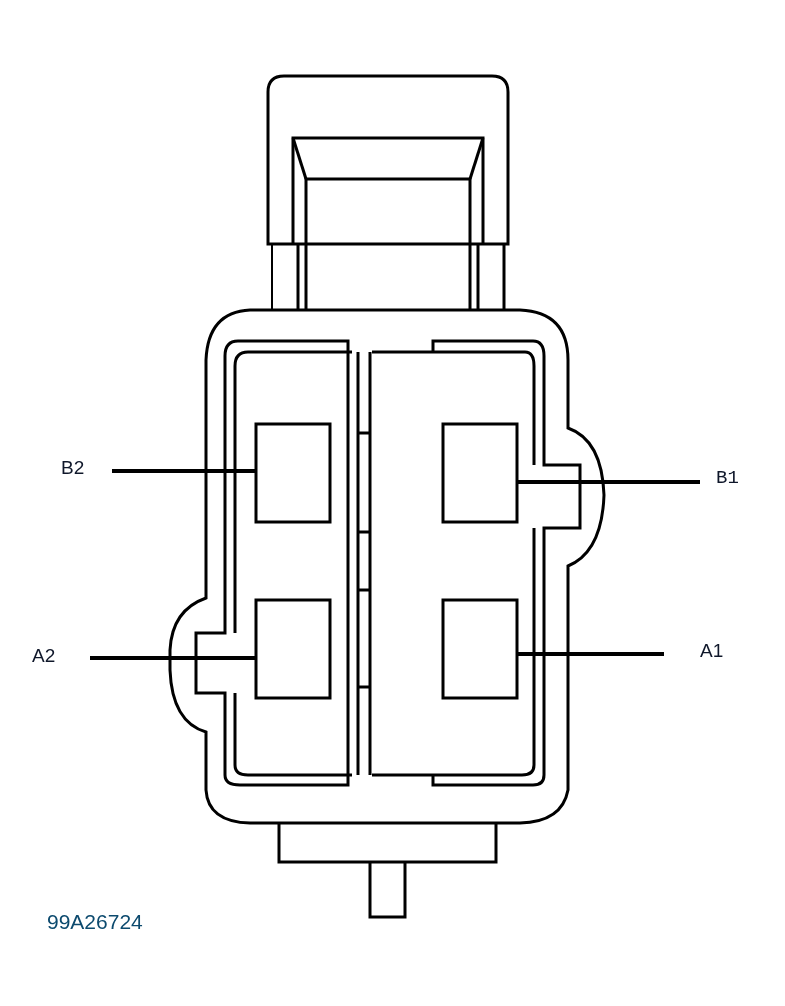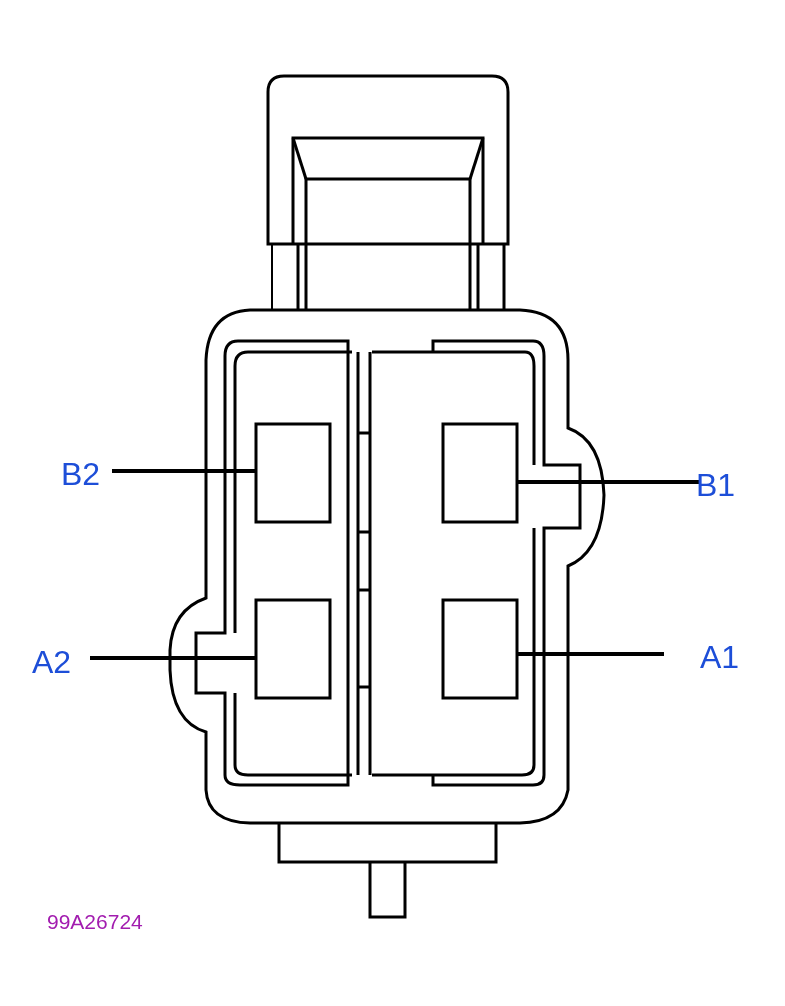--- a/index.html
+++ b/index.html
@@ -4,29 +4,29 @@
   <style>
     html, body { margin: 0; padding: 0; background: #ffffff; }
     body { width: 785px; height: 1006px; position: relative; overflow: hidden; }
     #diagram { position: absolute; left: 0; top: 0; width: 785px; height: 1006px; }
     .ln { fill: none; stroke: #000; stroke-width: 3; stroke-linejoin: miter; }
     .ln-thin { fill: none; stroke: #000; stroke-width: 2; }
     .lead { stroke: #000; stroke-width: 4; }
     .label {
       position: absolute;
       font-family: "Liberation Sans", sans-serif;
-      font-size: 32px;
-      color: #1d4ed8;
+      font-size: 19px;
+      color: #0f172a;
       line-height: 1;
     }
     .figid {
       position: absolute;
       font-family: "Liberation Sans", sans-serif;
       font-size: 21px;
-      color: #a21caf;
+      color: #0c4a6e;
       line-height: 1;
     }
   </style>
 </head>
 <body>
 
 <svg id="diagram" viewBox="0 0 785 1006" xmlns="http://www.w3.org/2000/svg">
 
   <g>
     <path class="ln" d="M268 244 L268 92 Q268 76 284 76 L492 76 Q508 76 508 92 L508 244 Z"></path>
@@ -106,17 +106,17 @@
   <line class="lead" x1="90" y1="658" x2="256" y2="658"></line>
   <line class="lead" x1="517" y1="654" x2="664" y2="654"></line>
 
   <g>
     <polyline class="ln" points="279,823 279,862 496,862 496,823"></polyline>
     <polyline class="ln" points="370,862 370,917 405,917 405,862"></polyline>
   </g>
 </svg>
 
 <div class="label" style="left:61px; top:458px;">B2</div>
-<div class="label" style="left:696px; top:469px;">B1</div>
+<div class="label" style="left:716px; top:469px;font-family:Liberation Mono, monospace;">B1</div>
 <div class="label" style="left:32px; top:646px;">A2</div>
 <div class="label" style="left:700px; top:641px;">A1</div>
 
 <div class="figid" style="left:47px; top:911px;">99A26724</div>
 
 </body></html>

